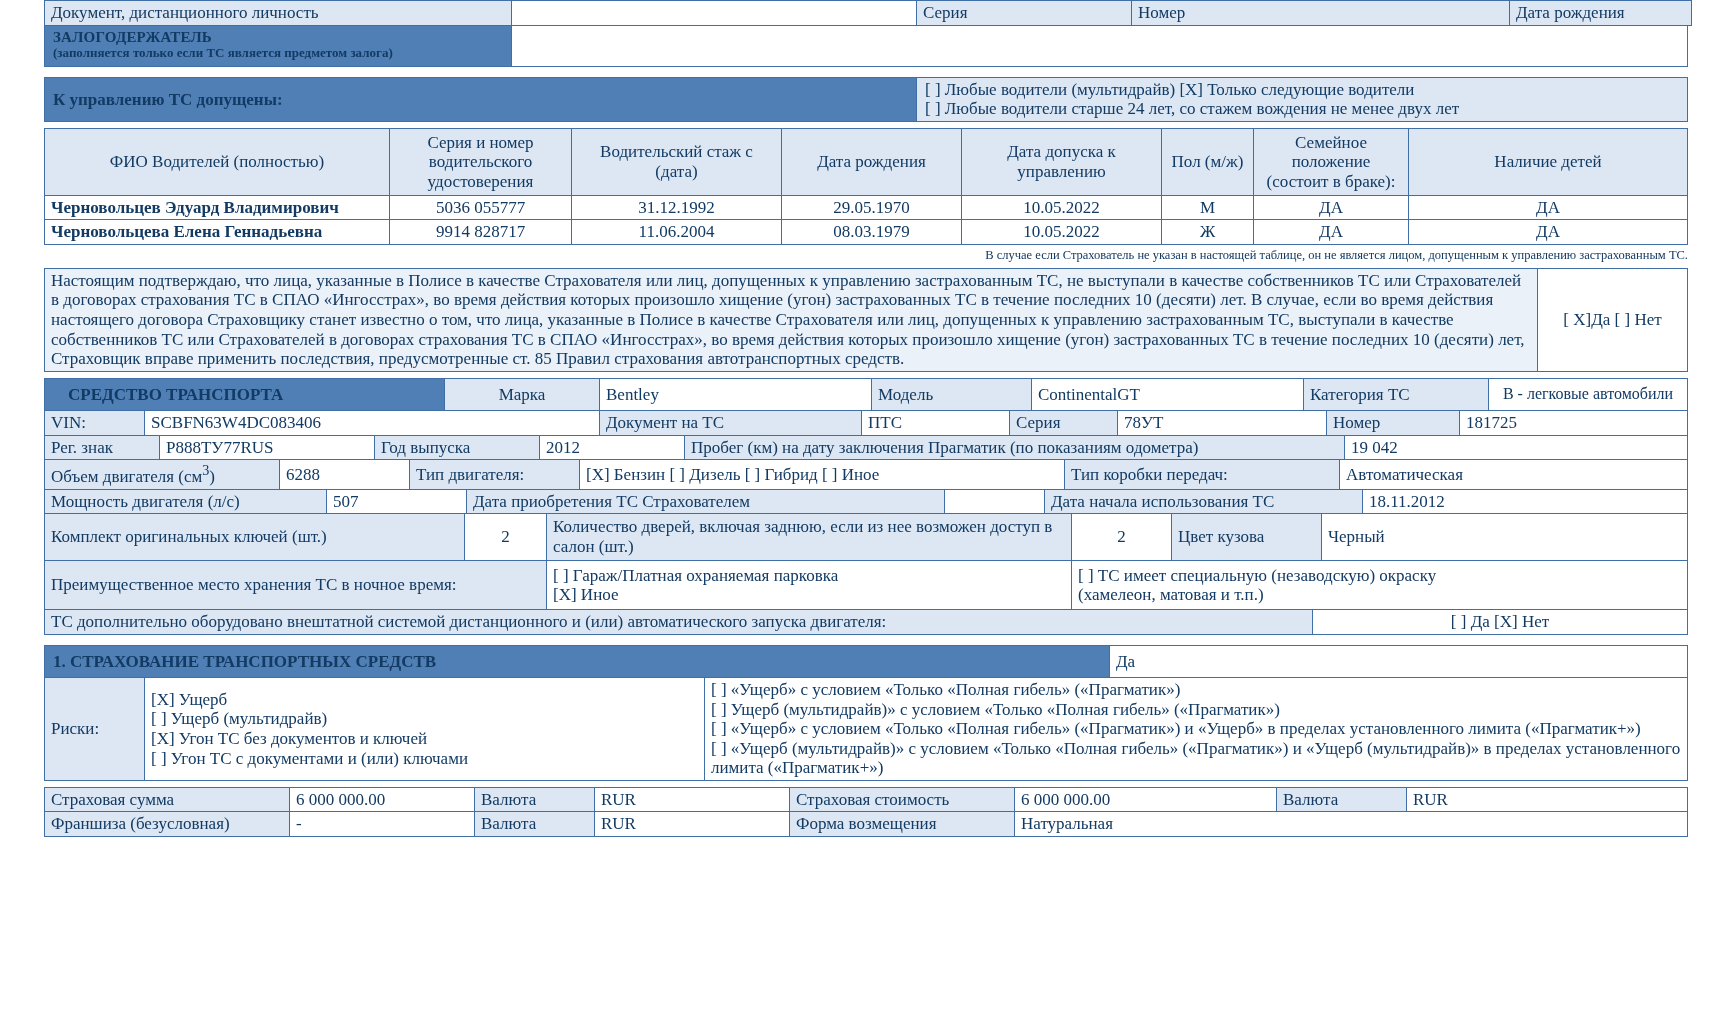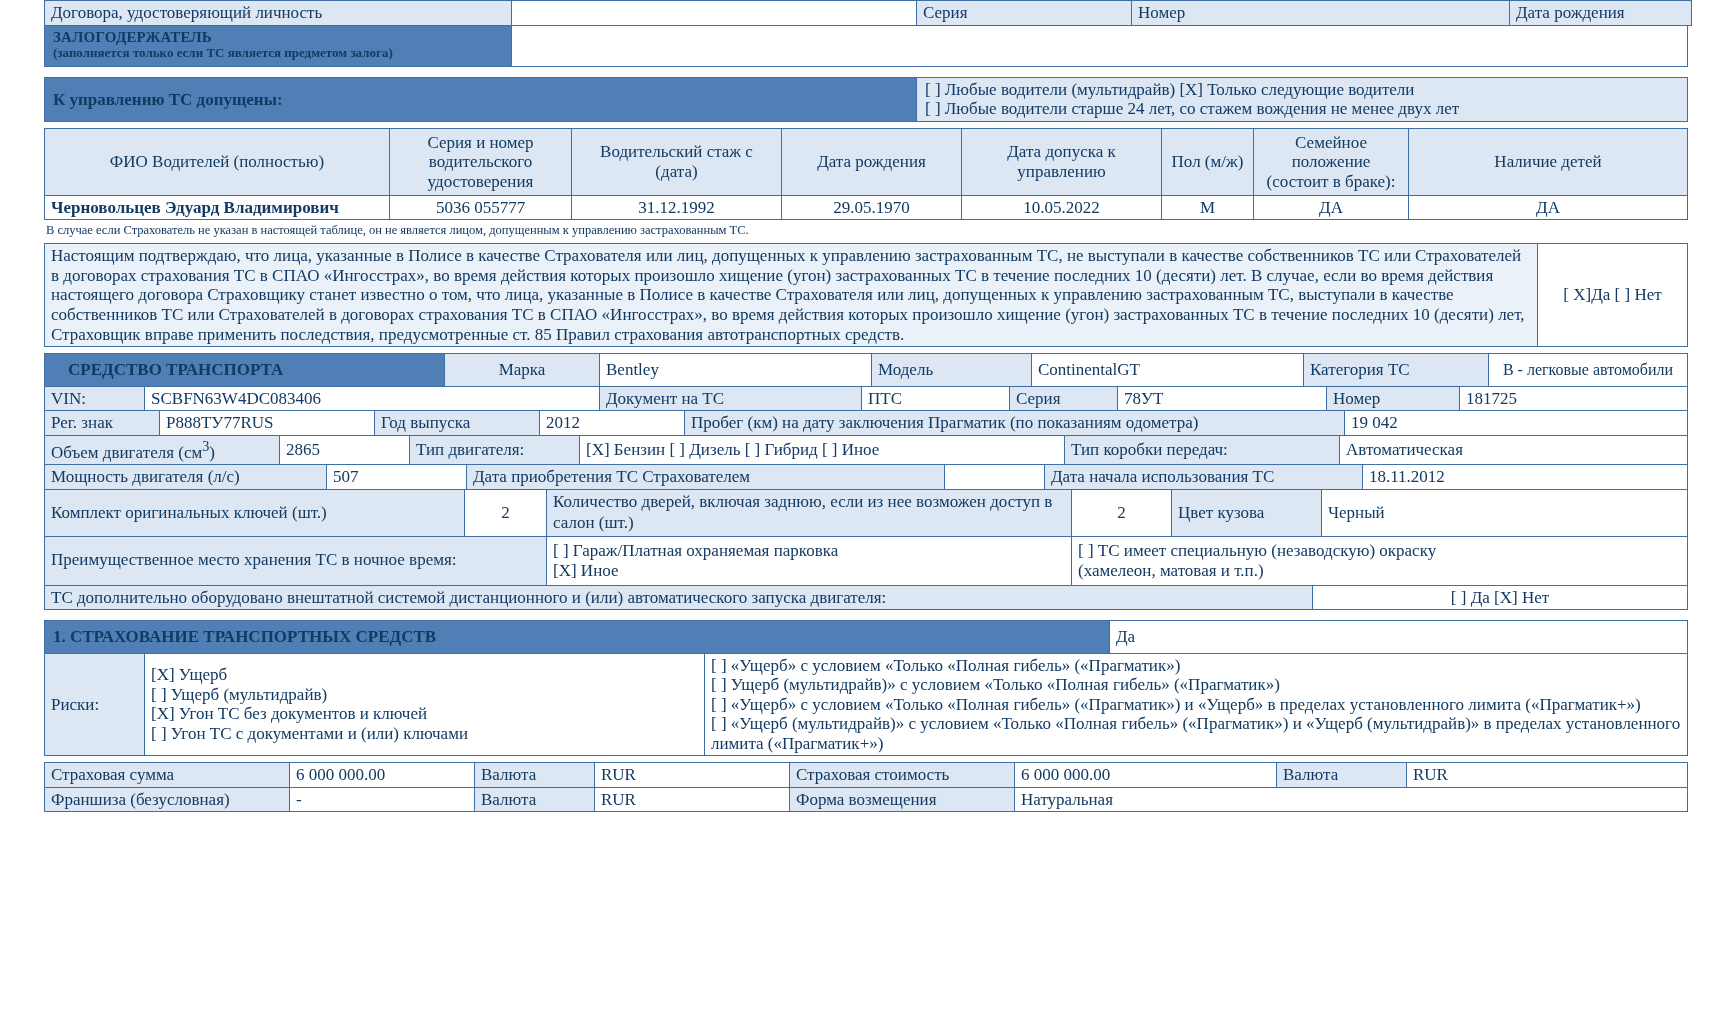--- a/index.html
+++ b/index.html
@@ -8,21 +8,21 @@
   .wrap{margin:0 44px;}
   table{border-collapse:collapse;}
   .tbl{width:1644px;border-collapse:collapse;table-layout:fixed;}
   .tbl td{border:1px solid #3f6fa5;padding:2px 6px;font-size:17px;line-height:1.15;vertical-align:middle;color:#123a63;}
   .blue{background:#4f7fb5;color:#ffffff;font-weight:bold;}
   .lightblue{background:#dce7f3;}
   .vlight{background:#eaf1f8;}
   .center{text-align:center;}
   .bold{font-weight:bold;}
   .small{font-size:13px;}
-  .tiny{font-size:12.5px;}
+  .tiny{font-size:12.5px;text-align:right;}
   .hdr-cell{background:#dce7f3;text-align:center;font-size:17px;line-height:1.15;}
   .sect-title{font-size:15px;letter-spacing:.2px;}
   .gap{height:10px;}
   .gap-sm{height:6px;}
   .txtblock{font-size:17px;line-height:1.30;padding:6px 10px;}
   .riskcell{font-size:17px;line-height:1.33;padding:6px 8px;}
 </style>
 </head>
 <body>
 
@@ -33,21 +33,21 @@
       <colgroup>
         <col style="width:467px">
           <col style="width:405px">
           <col style="width:215px">
         <col style="width:378px">
           <col style="width:182px">
           <col style="width:auto">
       </colgroup>
       <tbody>
           <tr>
-        <td class="lightblue">Договора, удостоверяющий личность</td>
+        <td class="lightblue">Документ, дистанционного личность</td>
         <td></td>
         <td class="lightblue">Серия</td>
         <td class="lightblue">Номер</td>
         <td class="lightblue">Дата рождения</td>
         <td></td>
       </tr>
     </tbody>
       </table>
 
     <table class="tbl" style="margin-top:-1px">
@@ -111,20 +111,30 @@
       <tr>
         <td class="bold">Черновольцев Эдуард Владимирович</td>
         <td class="center">5036 055777</td>
         <td class="center">31.12.1992</td>
         <td class="center">29.05.1970</td>
         <td class="center">10.05.2022</td>
         <td class="center">М</td>
         <td class="center">ДА</td>
         <td class="center">ДА</td>
       </tr>
+      <tr>
+        <td class="bold">Черновольцева Елена Геннадьевна</td>
+        <td class="center">9914 828717</td>
+        <td class="center">11.06.2004</td>
+        <td class="center">08.03.1979</td>
+        <td class="center">10.05.2022</td>
+        <td class="center">Ж</td>
+        <td class="center">ДА</td>
+        <td class="center">ДА</td>
+      </tr>
     </tbody>
       </table>
 
     <div class="tiny" style="padding:3px 0 5px 2px">В случае если Страхователь не указан в настоящей таблице, он не является лицом, допущенным к управлению застрахованным ТС.</div>
 
     <table class="tbl">
       <colgroup>
           <col style="width:1493px">
           <col style="width:auto">
         </colgroup>
@@ -212,21 +222,21 @@
         <col style="width:235px">
           <col style="width:130px">
           <col style="width:170px">
         <col style="width:485px">
           <col style="width:275px">
           <col style="width:auto">
       </colgroup>
       <tbody>
           <tr>
         <td class="lightblue">Объем двигателя (см<sup>3</sup>)</td>
-        <td>2865</td>
+        <td>6288</td>
         <td class="lightblue">Тип двигателя:</td>
         <td>[X] Бензин [ ] Дизель [ ] Гибрид [ ] Иное</td>
         <td class="lightblue">Тип коробки передач:</td>
         <td>Автоматическая</td>
       </tr>
     </tbody>
       </table>
 
     <table class="tbl" style="margin-top:-1px">
       <colgroup>

